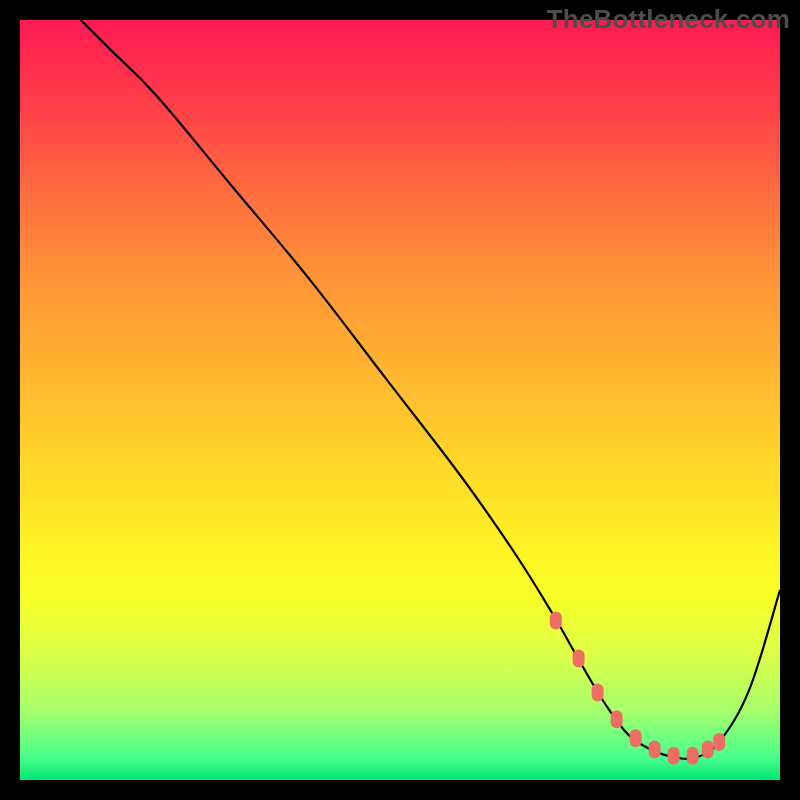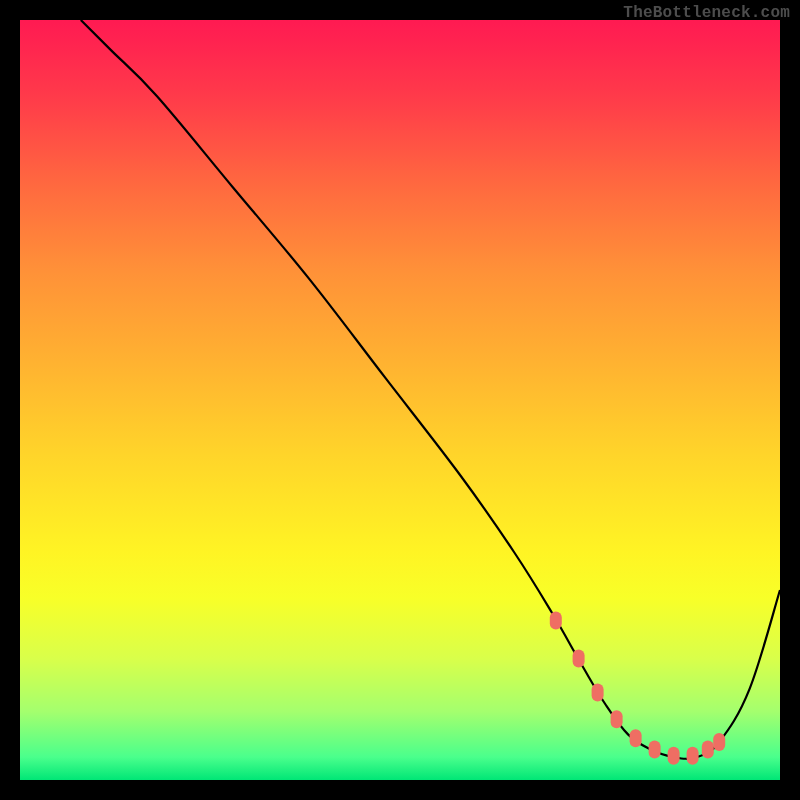--- a/index.html
+++ b/index.html
@@ -36,26 +36,25 @@
       #d9ff4a 84%,
       #a4ff6e 91%,
       #4aff8c 97%,
       #00e676 100%
     );
   }
   .watermark {
     position: absolute;
     top: 4px;
     right: 10px;
-    font-size: 16px;
+    font-size: 26px;
     font-weight: 600;
     color: #4d4d4d;
     letter-spacing: 0.2px;
     user-select: none;
-    font-family: Liberation Mono, monospace;
   }
   svg.curve {
     position: absolute;
     left: 0;
     top: 0;
     width: 760px;
     height: 760px;
     overflow: visible;
   }
 </style>

